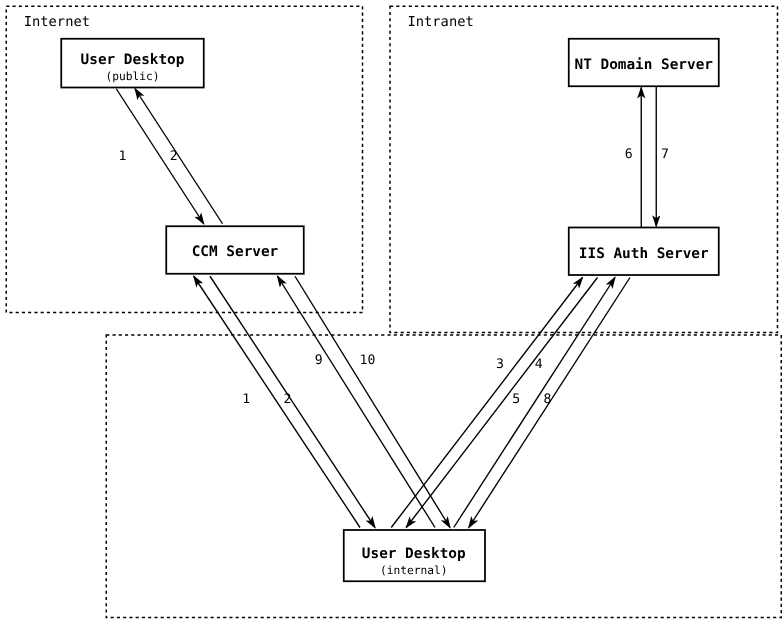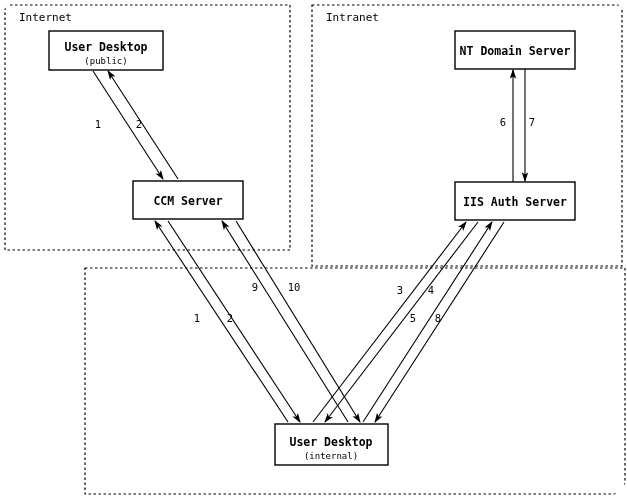--- a/index.html
+++ b/index.html
@@ -8,21 +8,20 @@
     padding: 0;
     background: #ffffff;
   }
   #canvas {
     position: relative;
     width: 627px;
     height: 497px;
     background: #ffffff;
     font-family: "DejaVu Sans Mono", "Liberation Mono", monospace;
     overflow: hidden;
-    border-radius: 22px;
   }
   svg#diagram {
     position: absolute;
     left: 0;
     top: 0;
     width: 627px;
     height: 497px;
   }
   .zone-label {
     font-family: "DejaVu Sans Mono", "Liberation Mono", monospace;

